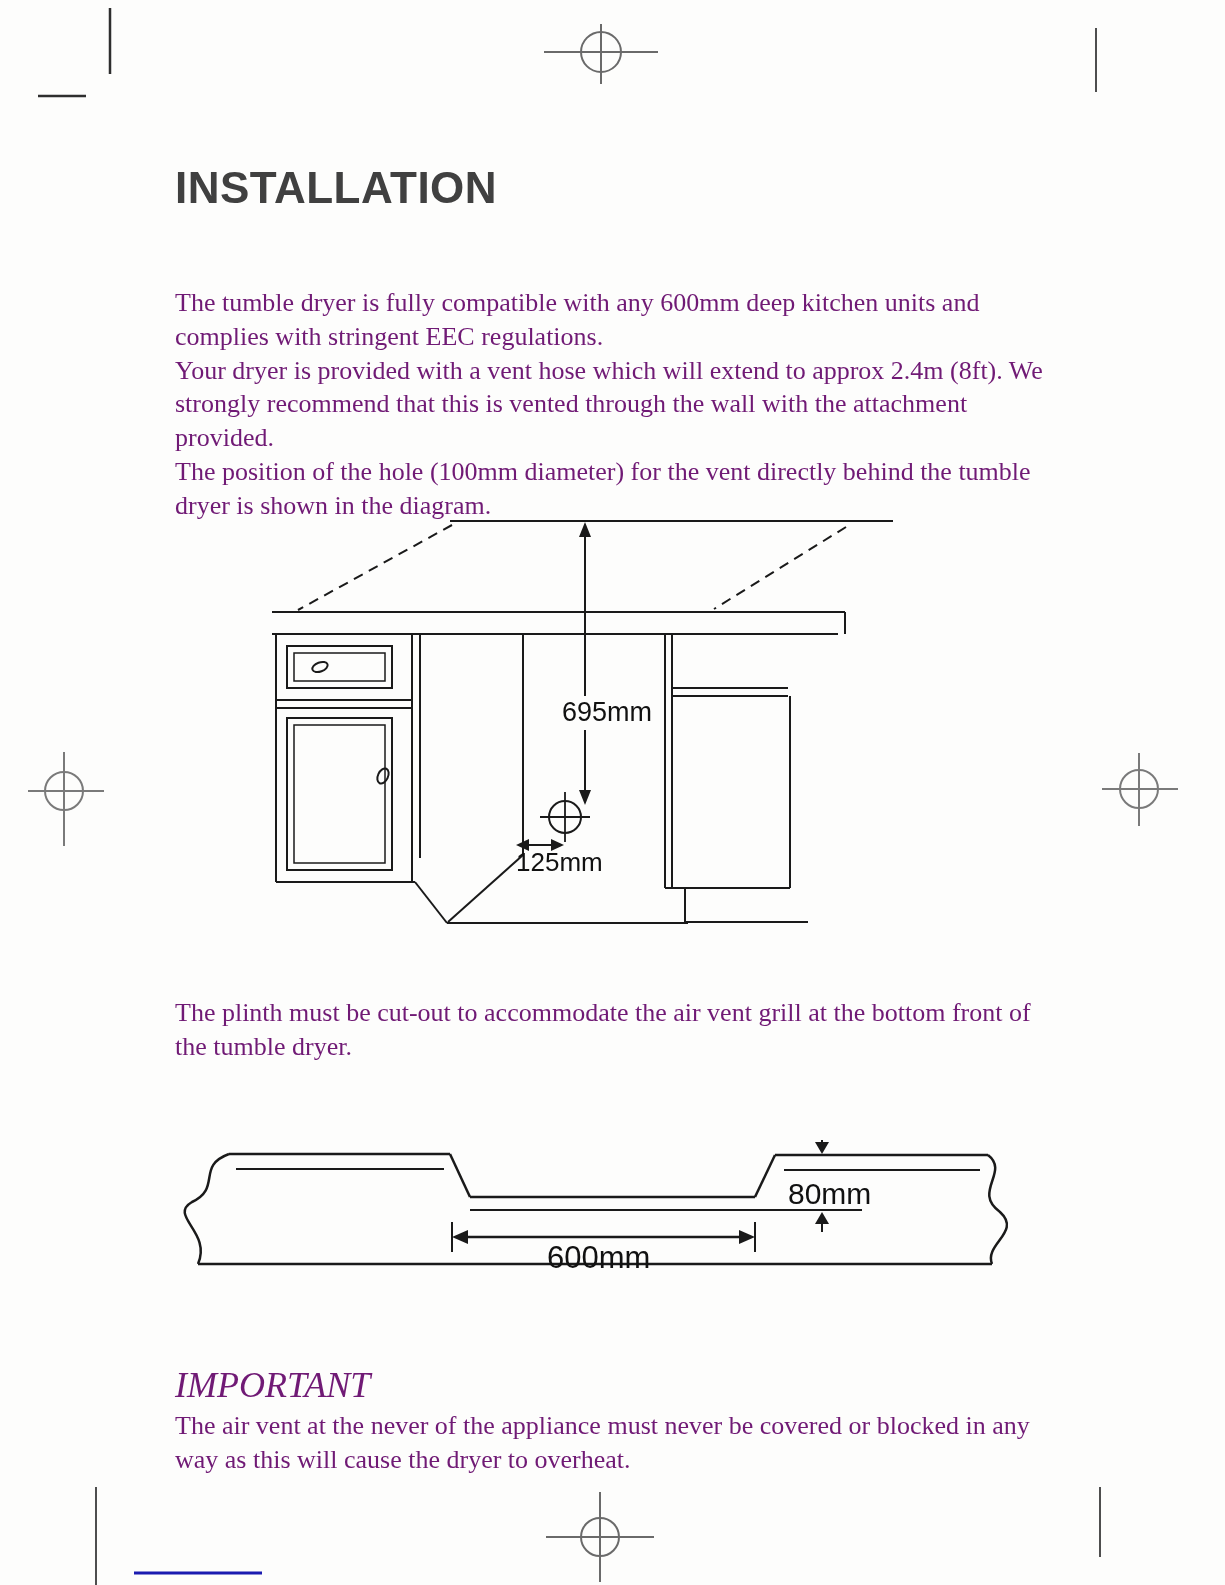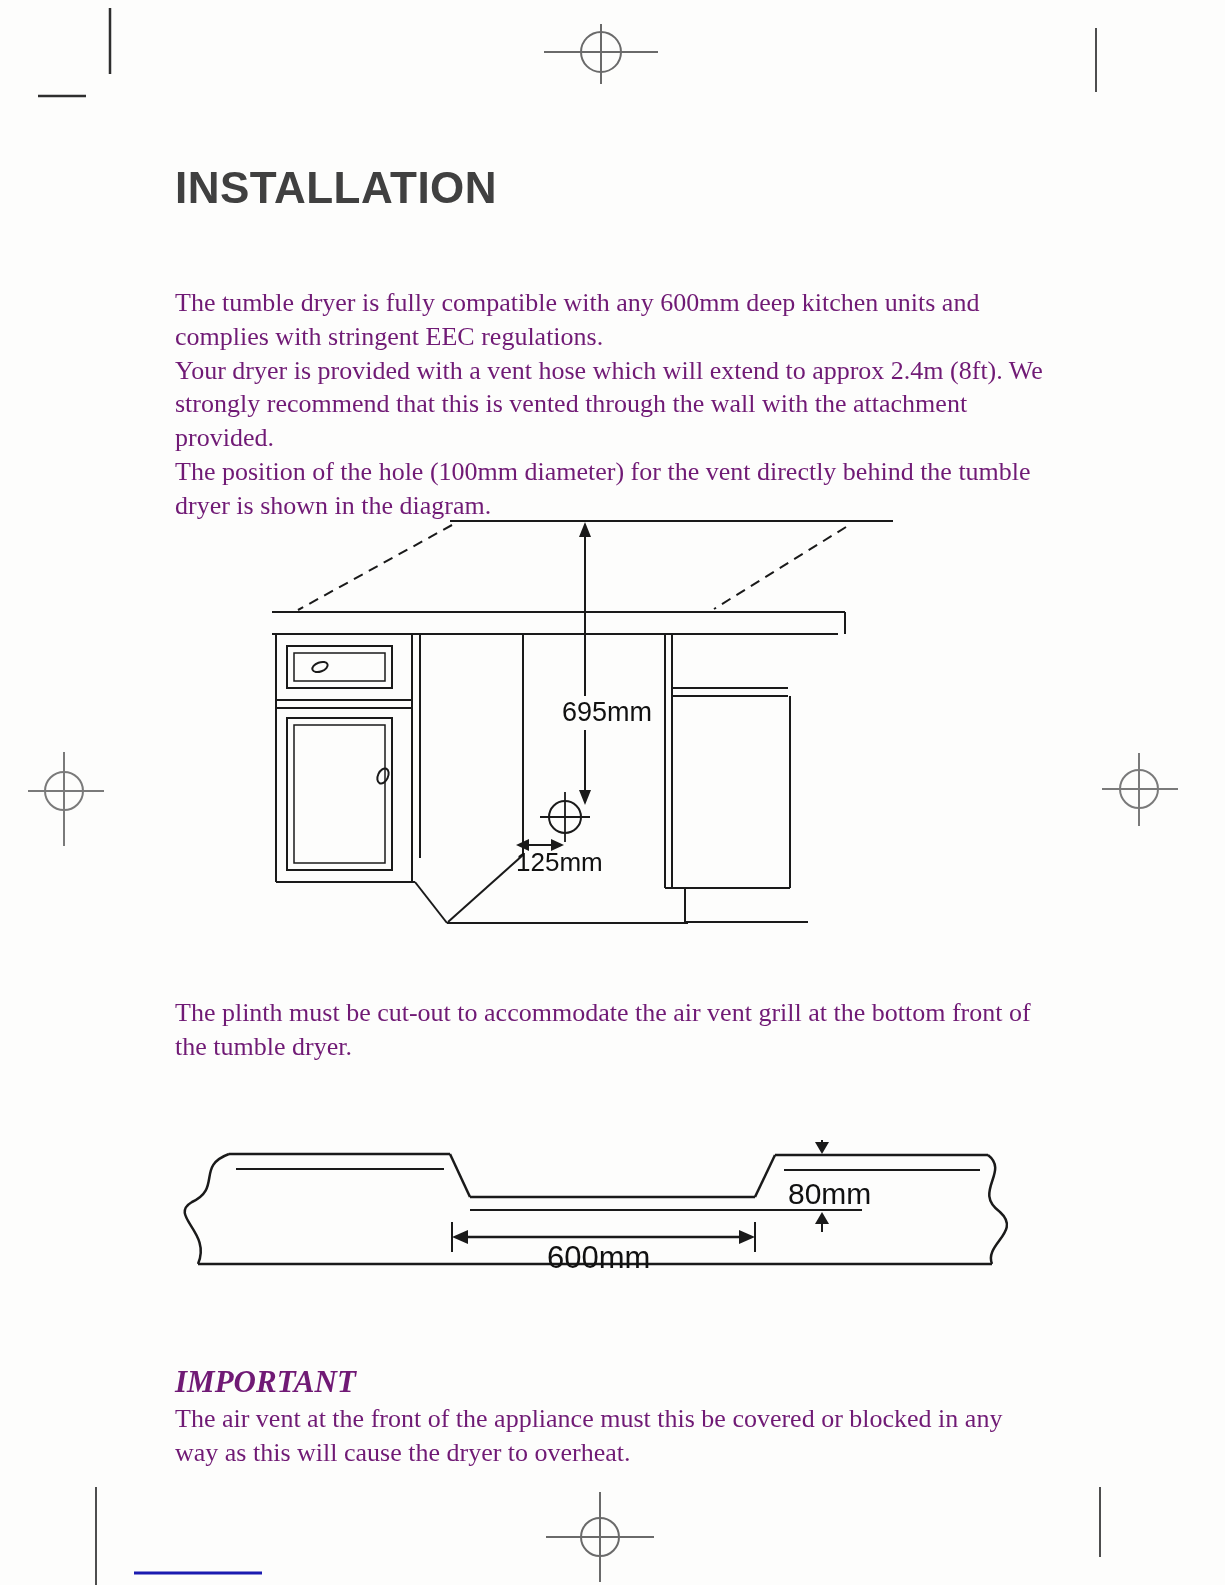--- a/index.html
+++ b/index.html
@@ -25,22 +25,22 @@
     font-size:26px; line-height:1.3;
     color:#701a75;
     margin-top:44px;
   }
   .text-block p { margin:0; }
   #intro-block { top:242px; }
   #mid-block { top:952px; }
   #important-block { top:1318px; }
   .important-heading {
     font-style:italic;
-    font-weight:700;
-    font-size:31px;
+    font-weight:400;
+    font-size:36px;
     margin:0 0 6px 0;
   }
   .diagram1 { position:absolute; left:268px; top:513px; }
   .diagram2 { position:absolute; left:172px; top:1140px;text-decoration:underline; }
   .diagram1 svg, .diagram2 svg, .marks-overlay svg { display:block; }
   .marks-overlay {
     position:absolute; left:0; top:0; width:1225px; height:1585px;
     pointer-events:none;
   }
   .dim-label {
@@ -139,21 +139,21 @@
       <path d="M280,82 V112 M583,82 V112" stroke-width="2"></path>
       <path d="M292,97 H571" stroke-width="2.5"></path>
       <polygon points="280,97 296,90 296,104" fill="#1a1a1a" stroke="none"></polygon>
       <polygon points="583,97 567,90 567,104" fill="#1a1a1a" stroke="none"></polygon>
       <text class="dim-label" x="375" y="128" font-size="31" stroke="none">600mm</text>
     </svg>
   </div>
 
   <div class="text-block" id="important-block">
     <p class="important-heading">IMPORTANT</p>
-    <p>The air vent at the front of the appliance must this be covered or blocked in any way as this will cause the dryer to overheat.</p>
+    <p>The air vent at the never of the appliance must never be covered or blocked in any way as this will cause the dryer to overheat.</p>
   </div>
 
   <div class="marks-overlay">
     <svg width="1225" height="1585" viewBox="0 0 1225 1585" fill="none">
       <g stroke="#6a6a6a" stroke-width="2">
         <circle cx="601" cy="52" r="20"></circle>
         <path d="M544,52 H658 M601,24 V84"></path>
       </g>
       <g stroke="#6a6a6a" stroke-width="2">
         <circle cx="600" cy="1537" r="19"></circle>

